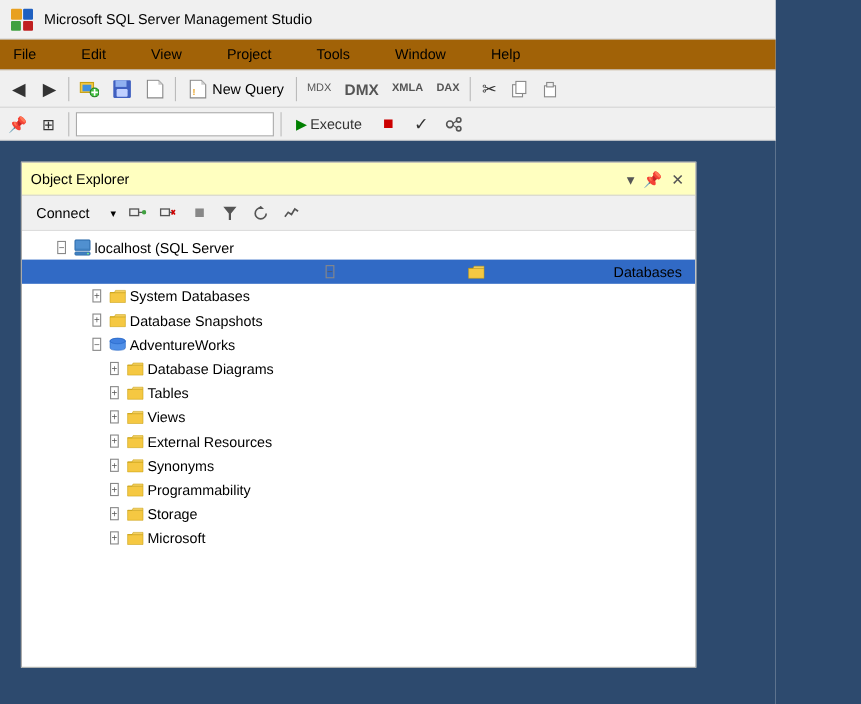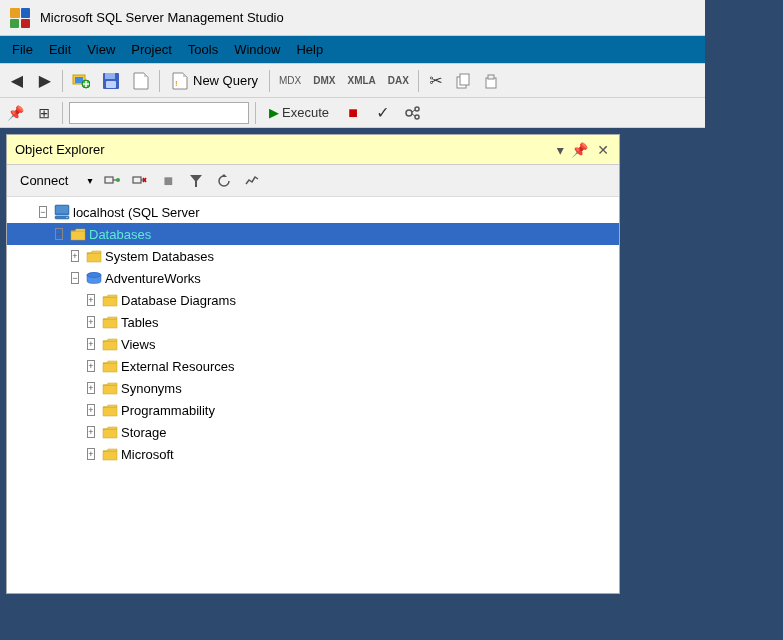--- a/index.html
+++ b/index.html
@@ -29,26 +29,27 @@
       align-items: center;
       justify-content: center;
     }
     .title-text {
       font-size: 13px;
       color: #000;
     }
 
     
     .menu-bar {
-      background: #0369a1;
+      background: #a16207;
       display: flex;
       align-items: center;
       padding: 2px 4px;
       height: 28px;
       border-bottom: 1px solid #d0d0d0;
+      gap: 25px;
     }
     .menu-item {
       padding: 2px 8px;
       cursor: pointer;
       font-size: 13px;
       color: #000;
     }
 
     
     .toolbar {
@@ -122,21 +123,21 @@
     }
 
     
     .object-explorer {
       background: #fafae8;
       width: 614px;
       height: 460px;
       border: 1px solid #aaa;
       display: flex;
       flex-direction: column;
-      margin: 2px;
+      margin: 15px;
     }
     .oe-title-bar {
       background: #ffffc0;
       display: flex;
       align-items: center;
       justify-content: space-between;
       padding: 4px 8px;
       height: 30px;
       border-bottom: 1px solid #ccc;
     }
@@ -202,21 +203,22 @@
     .tree-item {
       display: flex;
       align-items: center;
       padding: 1px 12px;
       cursor: pointer;
       white-space: nowrap;
       height: 22px;
     }
     .tree-item.selected {
       background: #316ac5;
-      color: #5eead4;
+      color: #000000;
+      justify-content: space-between;
     }
     .tree-indent {
       display: inline-block;
       width: 16px;
       flex-shrink: 0;
     }
     .tree-expander {
       display: inline-flex;
       align-items: center;
       justify-content: center;
@@ -337,21 +339,21 @@
       <svg width="18" height="18" viewBox="0 0 18 18">
         <polygon points="2,1 12,1 16,5 16,17 2,17" fill="white" stroke="#888" stroke-width="1"></polygon>
         <polygon points="12,1 12,5 16,5" fill="#ccc"></polygon>
         <text x="4" y="14" font-size="8" fill="#e8a020" font-weight="bold">!</text>
       </svg>
       <span>New Query</span>
     </div>
     <div class="toolbar-separator"></div>
 
     <div class="toolbar-btn" style="font-size:10px; font-weight:normal; color:#555;">MDX</div>
-    <div class="toolbar-btn" style="font-size:10px; font-weight:bold; color:#555;">DMX</div>
+    <div class="toolbar-btn" style="font-size:14px; font-weight:bold; color:#555;">DMX</div>
     <div class="toolbar-btn" style="font-size:10px; font-weight:bold; color:#555;">XMLA</div>
     <div class="toolbar-btn" style="font-size:10px; font-weight:bold; color:#555;">DAX</div>
     <div class="toolbar-separator"></div>
     <div class="toolbar-btn" style="font-size:16px;">✂</div>
     <div class="toolbar-btn">
       <svg width="16" height="16" viewBox="0 0 16 16">
         <rect x="1" y="4" width="9" height="11" fill="white" stroke="#888" stroke-width="1"></rect>
         <rect x="4" y="1" width="9" height="11" fill="white" stroke="#888" stroke-width="1"></rect>
       </svg>
     </div>
@@ -474,20 +476,33 @@
           <span class="tree-expander collapsed"></span>
           <span class="tree-icon">
             <svg width="16" height="14" viewBox="0 0 16 14">
               <path d="M1,4 L1,13 L15,13 L15,4 Z" fill="#f5c842" stroke="#c8a010" stroke-width="0.5"></path>
               <path d="M1,4 L5,4 L6,2 L15,2 L15,4 Z" fill="#f5d060" stroke="#c8a010" stroke-width="0.5"></path>
             </svg>
           </span>
           <span class="tree-label">System Databases</span>
         </div>
 
+        <div class="tree-item">
+          <span class="tree-indent"></span>
+          <span class="tree-indent"></span>
+          <span class="tree-indent"></span>
+          <span class="tree-expander collapsed"></span>
+          <span class="tree-icon">
+            <svg width="16" height="14" viewBox="0 0 16 14">
+              <path d="M1,4 L1,13 L15,13 L15,4 Z" fill="#f5c842" stroke="#c8a010" stroke-width="0.5"></path>
+              <path d="M1,4 L5,4 L6,2 L15,2 L15,4 Z" fill="#f5d060" stroke="#c8a010" stroke-width="0.5"></path>
+            </svg>
+          </span>
+          <span class="tree-label">Database Snapshots</span>
+        </div>
 
         <div class="tree-item">
           <span class="tree-indent"></span>
           <span class="tree-indent"></span>
           <span class="tree-indent"></span>
           <span class="tree-expander expanded"></span>
           <span class="tree-icon">
             <svg width="16" height="16" viewBox="0 0 16 16">
               <ellipse cx="8" cy="5" rx="7" ry="2.5" fill="#4080e0" stroke="#2060c0" stroke-width="0.5"></ellipse>
               <path d="M1,5 L1,11 Q1,13.5 8,13.5 Q15,13.5 15,11 L15,5" fill="#5090e8" stroke="#2060c0" stroke-width="0.5"></path>

